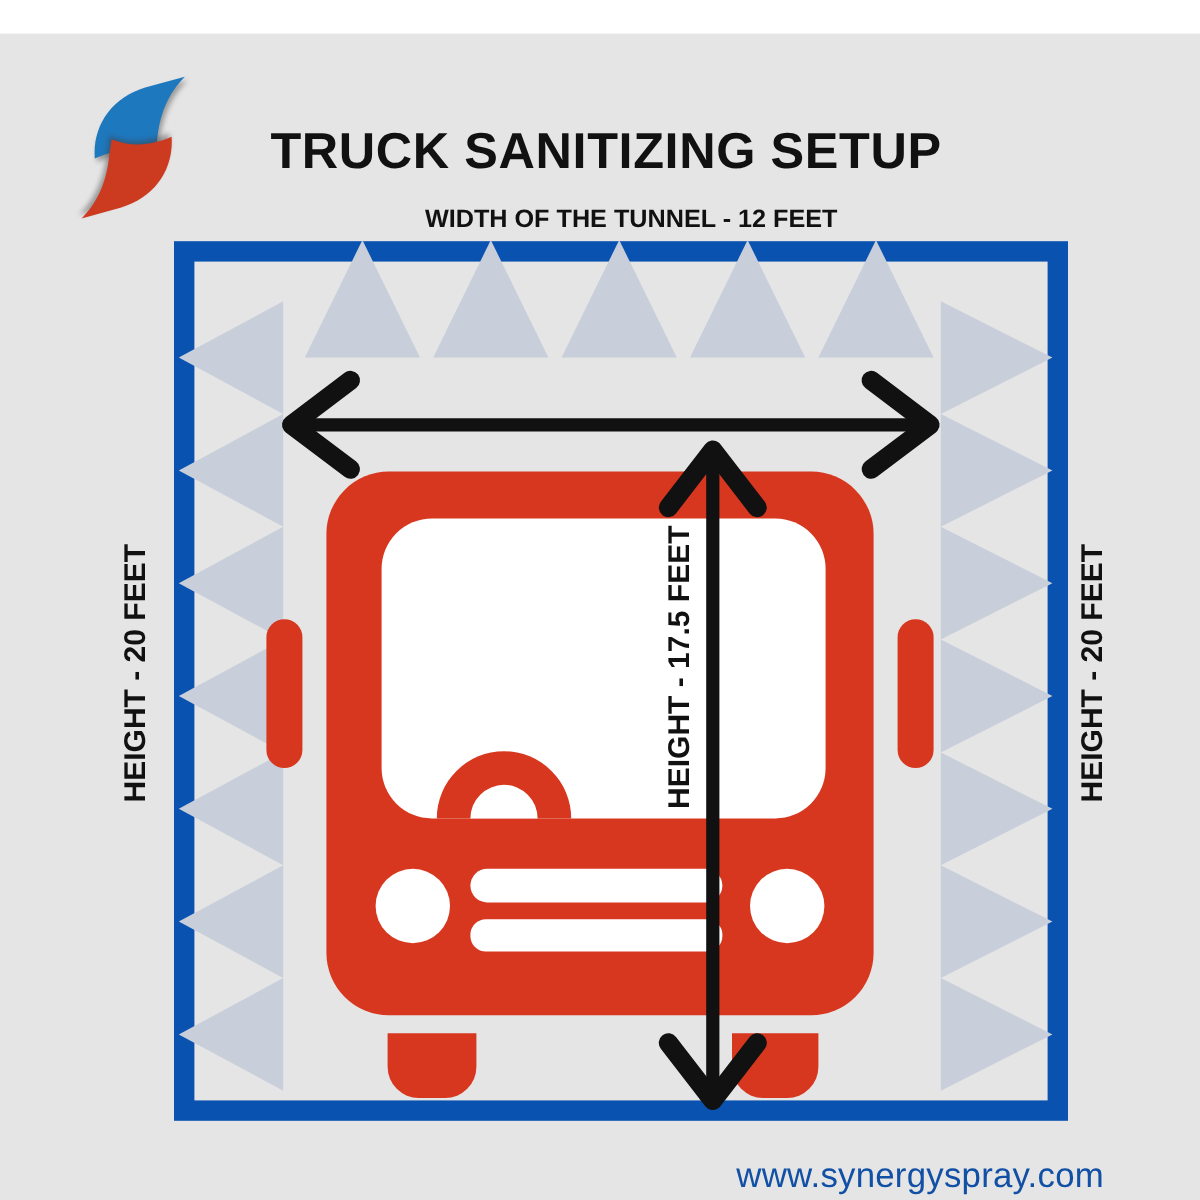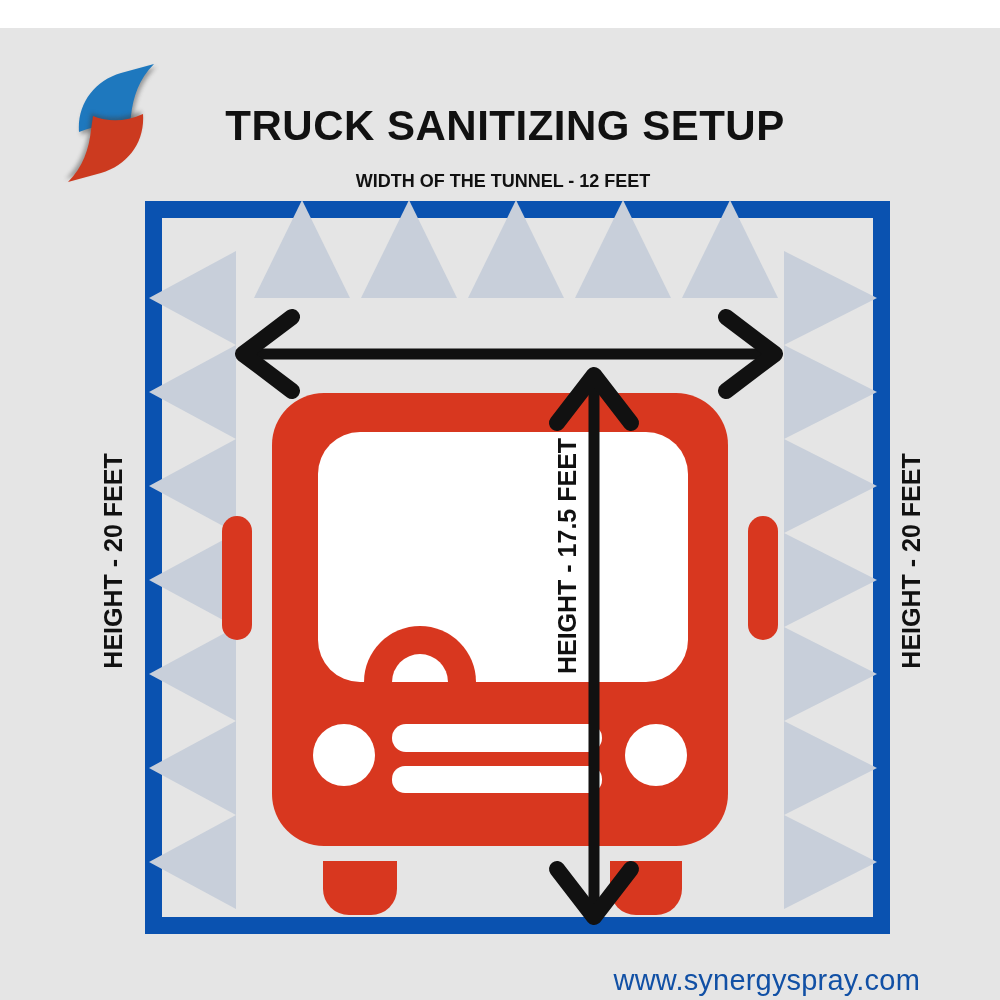--- a/index.html
+++ b/index.html
@@ -7,22 +7,22 @@
     position:relative;width:1000px;height:1000px;background:#e5e5e5;overflow:hidden;
     font-family:"Liberation Sans","DejaVu Sans",sans-serif;
     margin-top:28px;
   }
   .abs{position:absolute;}
   .page-title{
     top:74px;left:505px;transform:translateX(-50%);
     font-size:42px;font-weight:bold;letter-spacing:.5px;color:#111111;white-space:nowrap;
   }
   .subtitle{
-    top:143px;left:503px;transform:translateX(-50%);
-    font-size:18px;font-weight:bold;color:#111111;white-space:nowrap;
+    top:143px;left:526px;transform:translateX(-50%);
+    font-size:21px;font-weight:bold;color:#111111;white-space:nowrap;
   }
   .measure-label{
     font-size:25px;font-weight:bold;color:#111111;white-space:nowrap;
   }
   .truck-width-label{top:288px;left:506px;transform:translateX(-50%);}
   .truck-height-label{
     top:528px;left:567px;transform:translate(-50%,-50%) rotate(-90deg);
   }
   .tunnel-height-left{
     top:533px;left:113px;transform:translate(-50%,-50%) rotate(-90deg);

